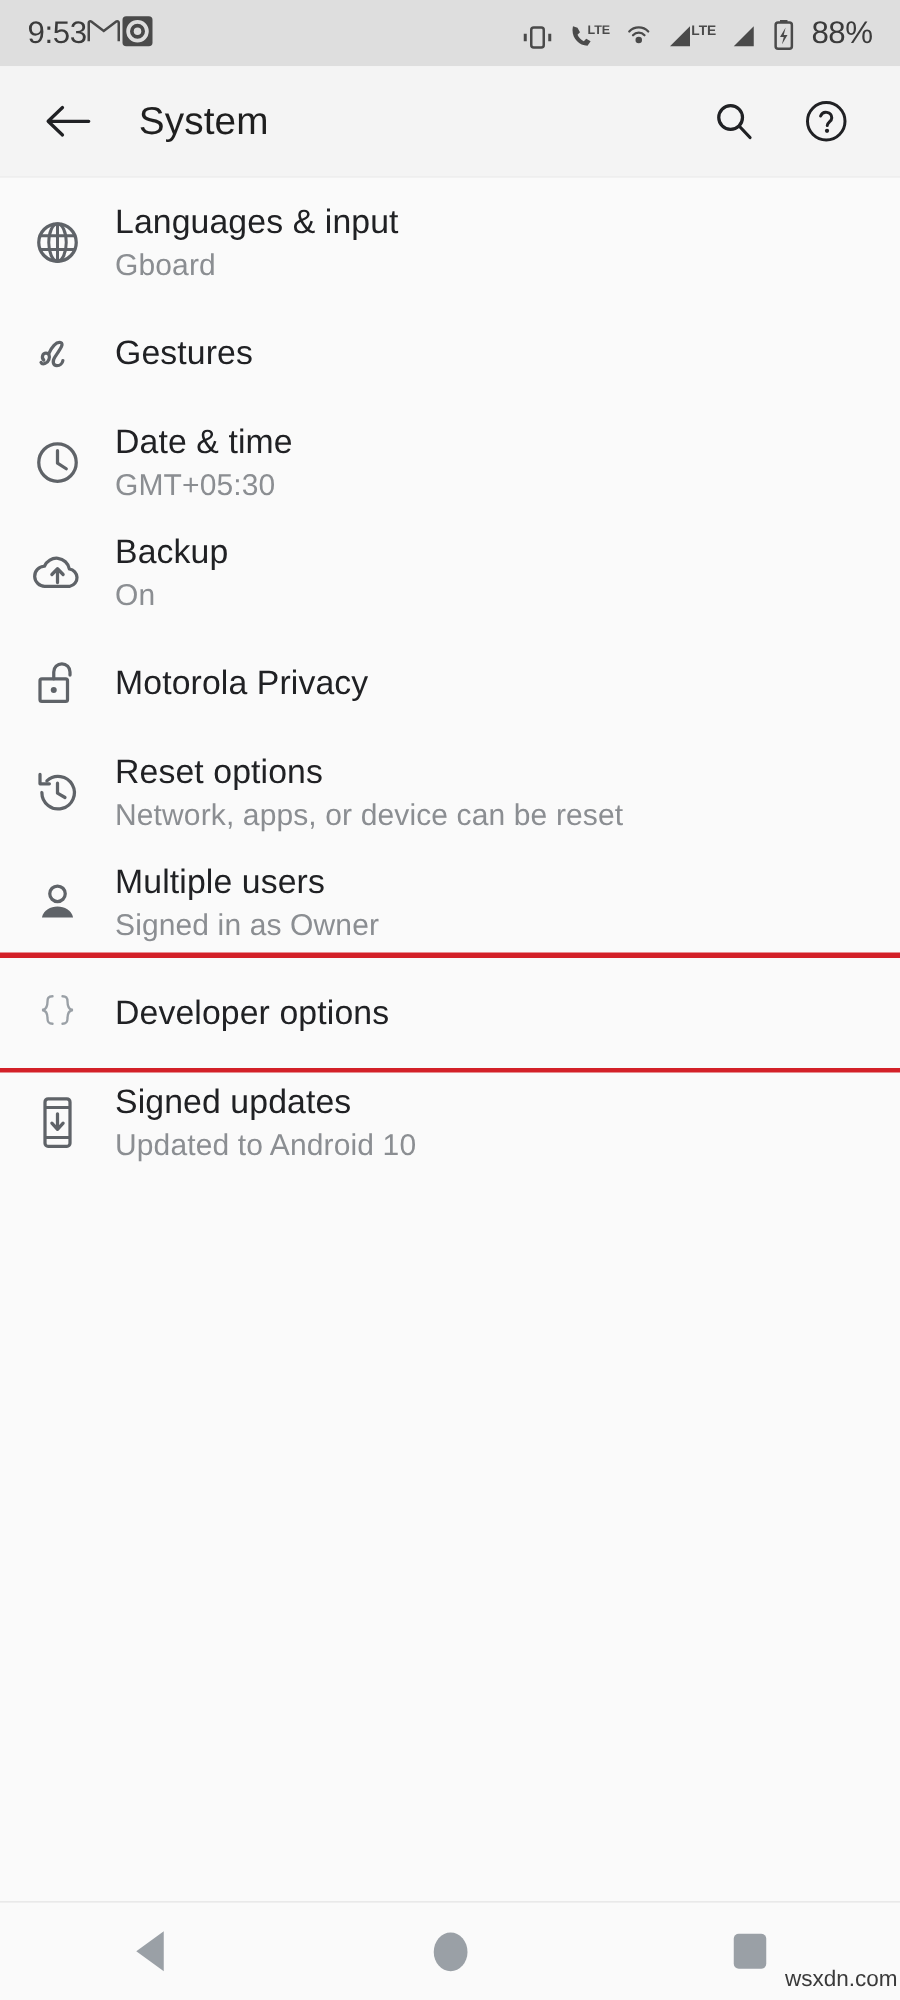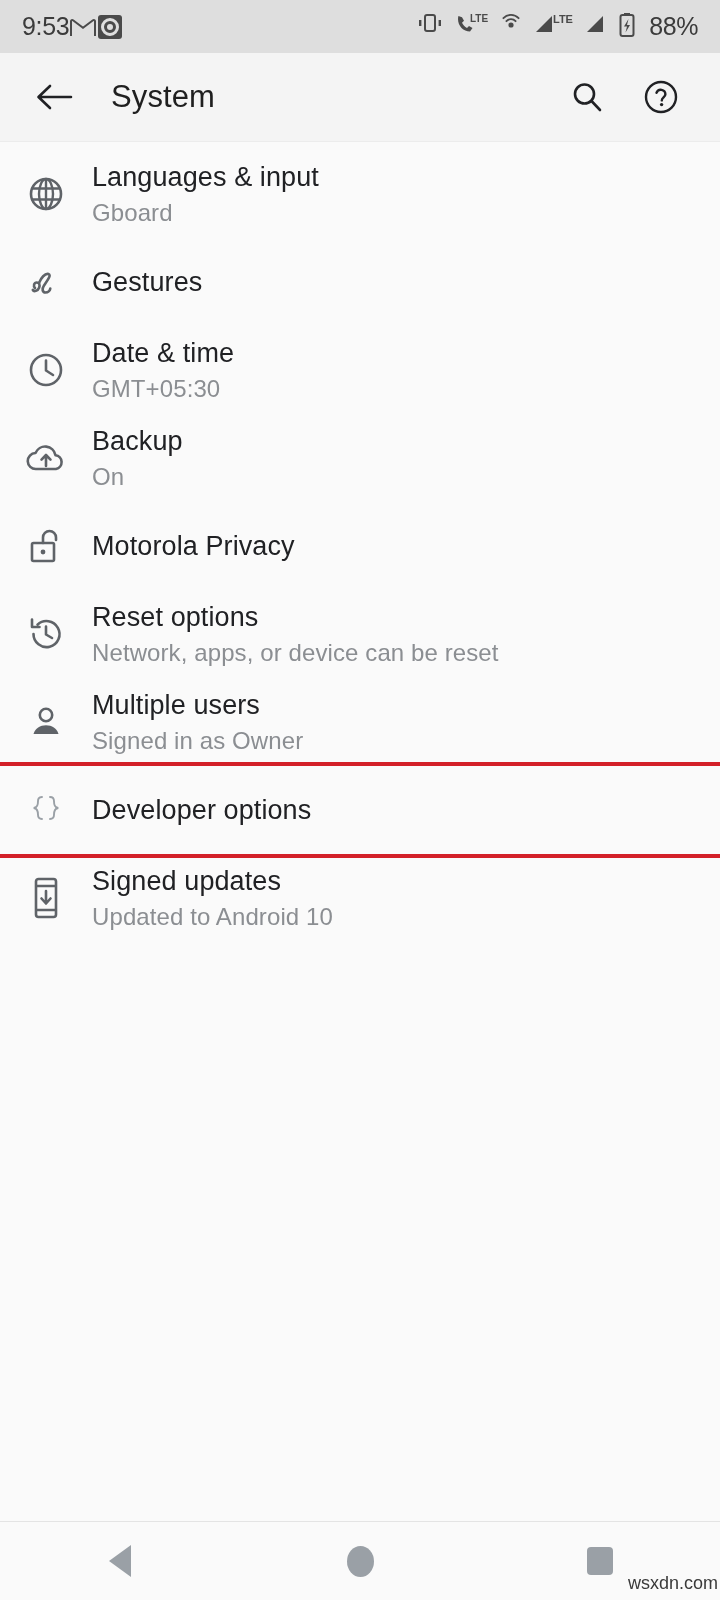--- a/index.html
+++ b/index.html
@@ -21,31 +21,30 @@
     height: 53px;
     background: #dedede;
     display: flex;
     align-items: center;
     padding: 0 22px;
     box-sizing: border-box;
     color: #3c3c3c;
   }
   .status-left {
     display: flex;
-    align-items: center;
     flex: 1;
   }
   .status-clock {
     font-size: 25px;
     letter-spacing: -0.3px;
     color: #3b3b3b;
   }
   .status-right {
     display: flex;
-    align-items: flex-start;
+    align-items: flex-end;
     gap: 11px;
   }
   .status-battery-text {
     font-size: 25px;
     color: #3b3b3b;
     margin-left: 2px;
     letter-spacing: -0.4px;
   }
   .sicon { display: block; }
 

